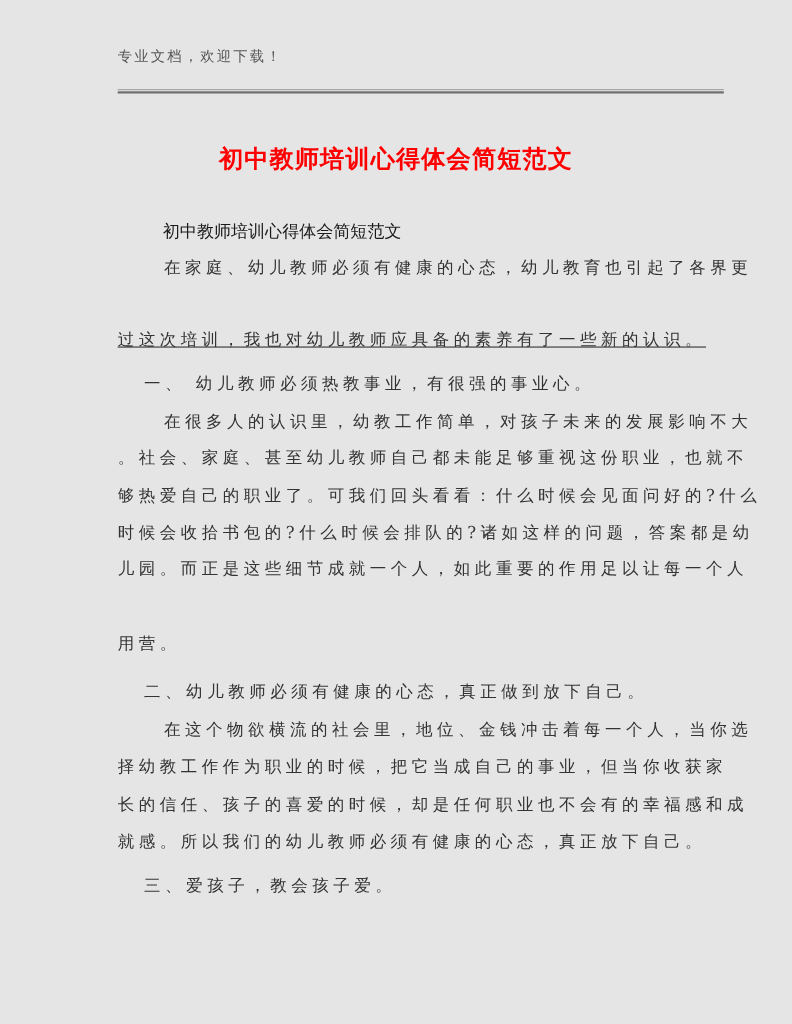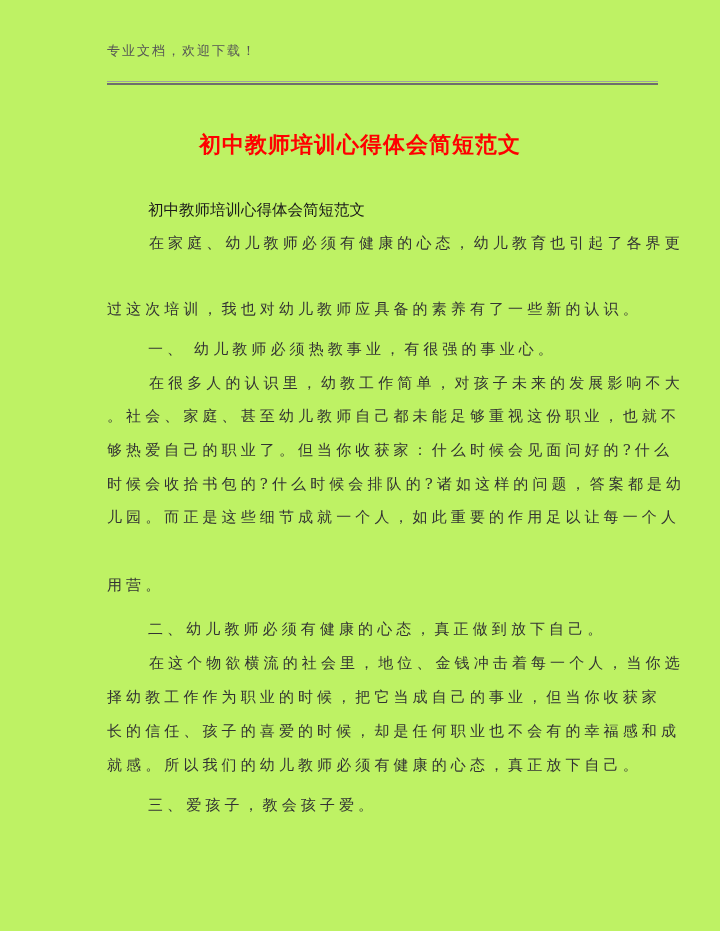--- a/index.html
+++ b/index.html
@@ -13,21 +13,21 @@
       position: relative;
       overflow: hidden;
       font-family: "DejaVu Serif", "Liberation Serif", serif;
       color: #333333;
     }
     .page {
       position: absolute;
       left: 0; top: 0;
       width: 720px;
       height: 931px;
-      background: #bef264;
+      background: #e5e5e5;
     }
     .header-note {
       position: absolute;
       left: 107px;
       top: 42px;
       font-size: 13px;
       letter-spacing: 2px;
       color: #555555;
       white-space: nowrap;
     }
@@ -79,48 +79,47 @@
       left: 107px;
       font-size: 15px;
       letter-spacing: 4.1px;
       color: #333333;
       white-space: nowrap;
     }
     .line.indent {
       left: 149px;
     }
     .line.heading {
-      left: 148px;
-      font-family: Liberation Serif, serif;
+      left: 131px;
     }
   </style>
 </head>
 <body>
 
 <div class="page">
 
   <div class="header-note">专业文档，欢迎下载！</div>
 
   <div class="header-rule">
     <div class="line-top"></div>
     <div class="line-bottom"></div>
   </div>
 
   <div class="doc-title">初中教师培训心得体会简短范文</div>
 
   <div class="doc-subtitle">初中教师培训心得体会简短范文</div>
 
   <div class="line indent" style="top:234px;">在家庭、幼儿教师必须有健康的心态，幼儿教育也引起了各界更</div>
-  <div class="line" style="top:300px;">过这次培训，我也对幼儿教师应具备的素养有了一些新的认识。</div>
+  <div class="line" style="top:300px;text-decoration:underline;">过这次培训，我也对幼儿教师应具备的素养有了一些新的认识。</div>
 
   <div class="line heading" style="top:340px;">一、  幼儿教师必须热教事业，有很强的事业心。</div>
 
   <div class="line indent" style="top:374px;">在很多人的认识里，幼教工作简单，对孩子未来的发展影响不大</div>
   <div class="line" style="top:407px;">。社会、家庭、甚至幼儿教师自己都未能足够重视这份职业，也就不</div>
-  <div class="line" style="top:441px;">够热爱自己的职业了。但当你收获家：什么时候会见面问好的?什么</div>
+  <div class="line" style="top:441px;">够热爱自己的职业了。可我们回头看看：什么时候会见面问好的?什么</div>
   <div class="line" style="top:475px;">时候会收拾书包的?什么时候会排队的?诸如这样的问题，答案都是幼</div>
   <div class="line" style="top:508px;">儿园。而正是这些细节成就一个人，如此重要的作用足以让每一个人</div>
   <div class="line" style="top:576px;text-align:center;">用营。</div>
 
   <div class="line heading" style="top:620px;">二、幼儿教师必须有健康的心态，真正做到放下自己。</div>
 
   <div class="line indent" style="top:654px;">在这个物欲横流的社会里，地位、金钱冲击着每一个人，当你选</div>
   <div class="line" style="top:688px;">择幼教工作作为职业的时候，把它当成自己的事业，但当你收获家</div>
   <div class="line" style="top:722px;">长的信任、孩子的喜爱的时候，却是任何职业也不会有的幸福感和成</div>
   <div class="line" style="top:756px;">就感。所以我们的幼儿教师必须有健康的心态，真正放下自己。</div>

